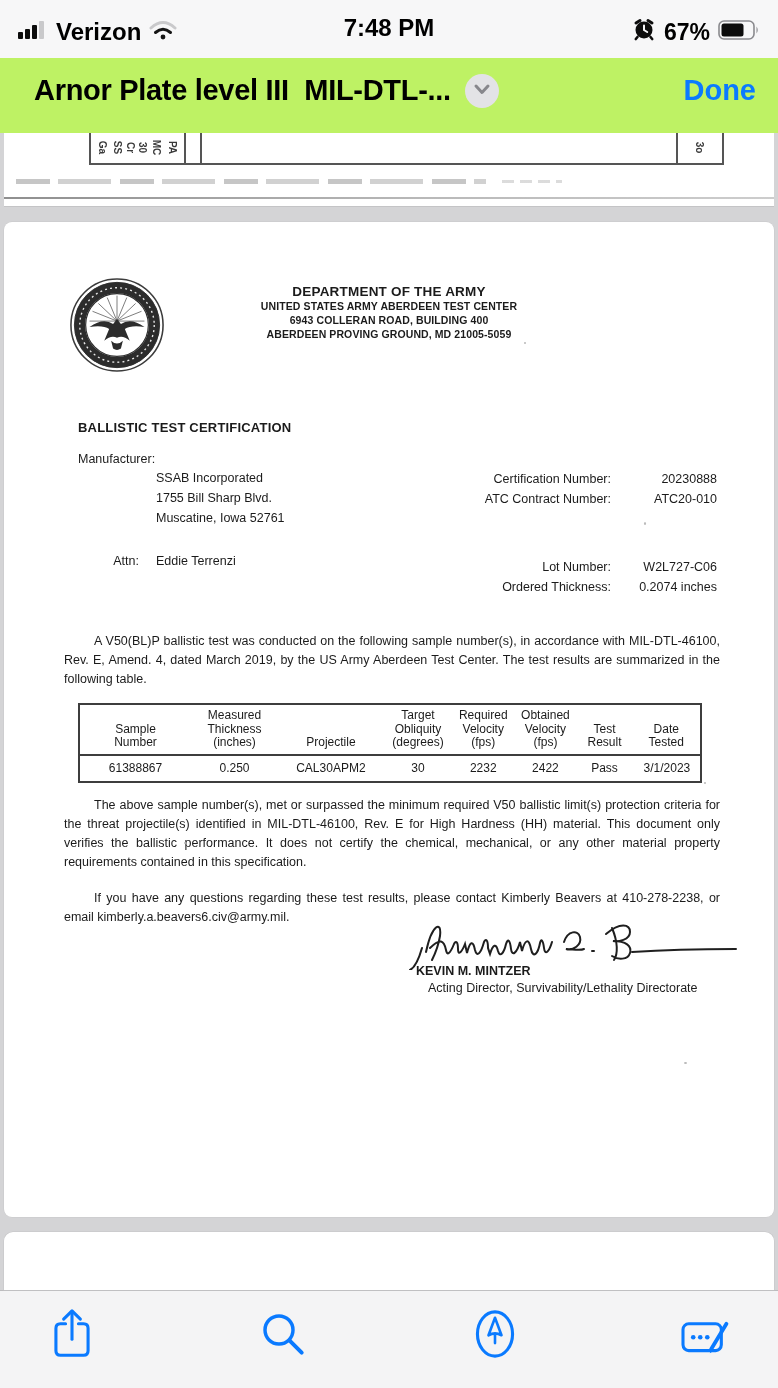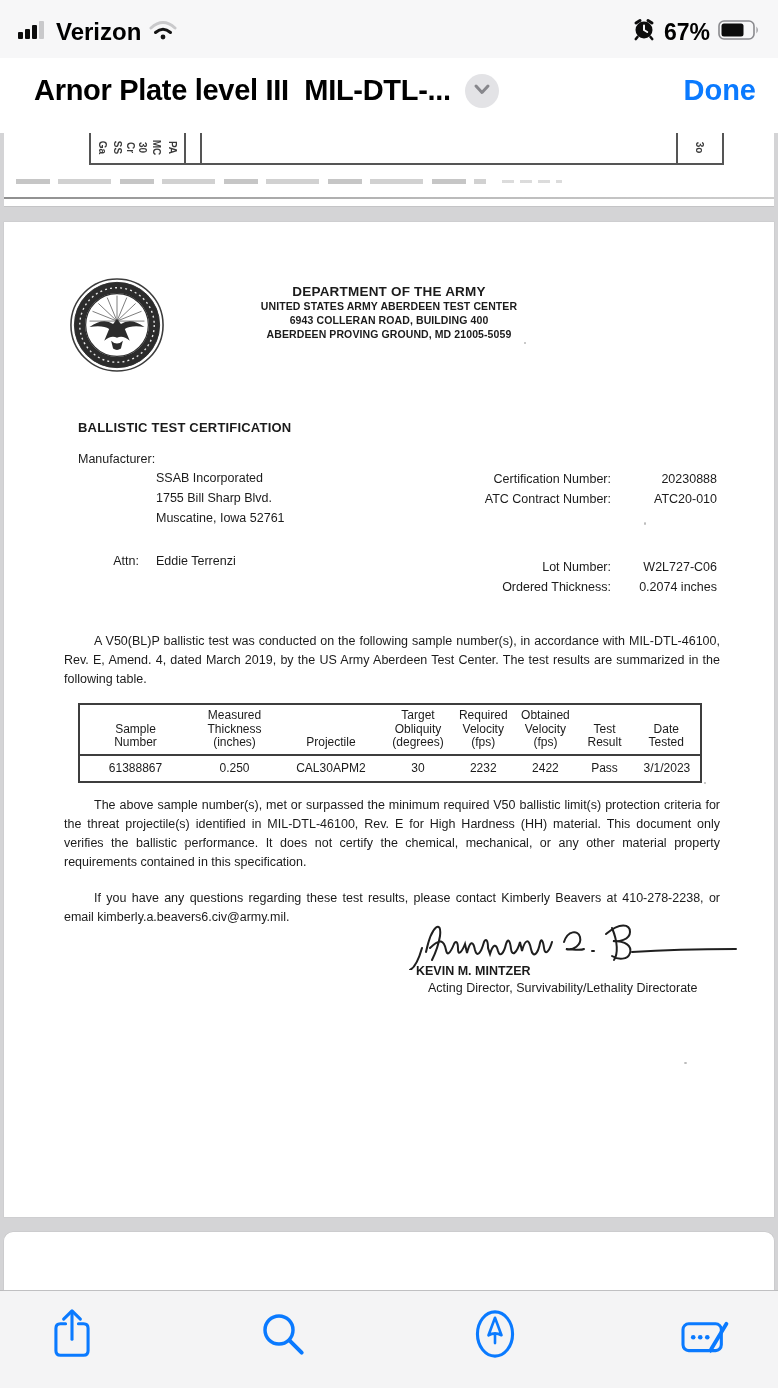--- a/index.html
+++ b/index.html
@@ -10,37 +10,37 @@
   
   .statusbar { height:58px; background:#f7f7f8; display:flex; align-items:center;
                justify-content:space-between; padding:6px 18px 0 18px; flex:0 0 auto; }
   .sb-left, .sb-right { display:flex; align-items:center; gap:8px; }
   .sb-carrier { font-size:24px; font-weight:600; color:#000; }
   .sb-time { font-size:24px; font-weight:700; color:#000; position:absolute; left:0; right:0;
              text-align:center; top:14px; pointer-events:none; }
   .sb-batt-pct { font-size:23px; font-weight:600; color:#000; }
 
   
-  .navbar { height:75px; background:#ffffff; display:flex; align-items:center;
+  .navbar { height:75px; background:#bef264; display:flex; align-items:center;
             padding:0 16px 10px 34px; flex:0 0 auto; position:relative; }
   .nav-title { font-size:29px; font-weight:700; color:#000; letter-spacing:-0.3px;
                white-space:pre; max-width:545px; overflow:hidden; }
   .nav-chevron-btn { width:34px; height:34px; border-radius:50%; background:#e3e3e6;
                      display:flex; align-items:center; justify-content:center;
                      margin-left:14px; border:none; cursor:pointer; }
   .nav-done { margin-left:auto; font-size:29px; font-weight:600; color:#0a7aff;
               background:none; border:none; cursor:pointer; font-family:inherit; padding-right:6px;}
 
   
   .viewer { height:1157px; background:#d4d4d6; flex:0 0 auto; position:relative; }
   .page { background:#fff; margin:0 4px; position:relative; }
   .page-frag-top { height:74px; border-bottom:1px solid #c4c4c6; overflow:hidden; }
   .gap { height:15px; }
   .page-main { height:995px; box-shadow:0 0 0 0.5px #c8c8ca; overflow:hidden;
-               color:#1b1b1b; filter:blur(0.2px); }
+               color:#1b1b1b; filter:blur(0.2px);border-radius:8px; }
   .page-frag-bottom { height:58px; border-radius:9px 9px 0 0; box-shadow:0 0 0 0.5px #c4c4c6; }
 
   
   .frag-table { position:absolute; left:85px; top:-4px; width:635px; height:36px;
                 border:2px solid #555; display:flex; }
   .frag-cell-rot { width:95px; border-right:2px solid #555; display:flex; align-items:center;
                    justify-content:center; gap:1px; overflow:hidden; }
   .frag-cell-narrow { width:16px; border-right:2px solid #555; }
   .frag-cell-wide { flex:1; border-right:2px solid #555; }
   .frag-cell-corner { width:44px; display:flex; align-items:center; justify-content:center; }
@@ -102,20 +102,21 @@
              padding:0 44px 8px 44px; }
   .tb-btn { background:none; border:none; cursor:pointer; width:56px; height:56px;
             display:flex; align-items:center; justify-content:center; }
 </style>
 </head>
 <body>
 
 <div class="screen">
 
   <div class="statusbar">
+    <span class="sb-time">7:48 PM</span>
     <div class="sb-left">
       <span>
         <svg width="30" height="20" viewBox="0 0 30 20">
           <rect x="0" y="12" width="5" height="7" rx="1" fill="#0c0c0c"></rect>
           <rect x="7" y="9" width="5" height="10" rx="1" fill="#0c0c0c"></rect>
           <rect x="14" y="5" width="5" height="14" rx="1" fill="#0c0c0c"></rect>
           <rect x="21" y="1" width="5" height="18" rx="1" fill="#c9c9cb"></rect>
         </svg>
       </span>
       <span class="sb-carrier">Verizon</span>

